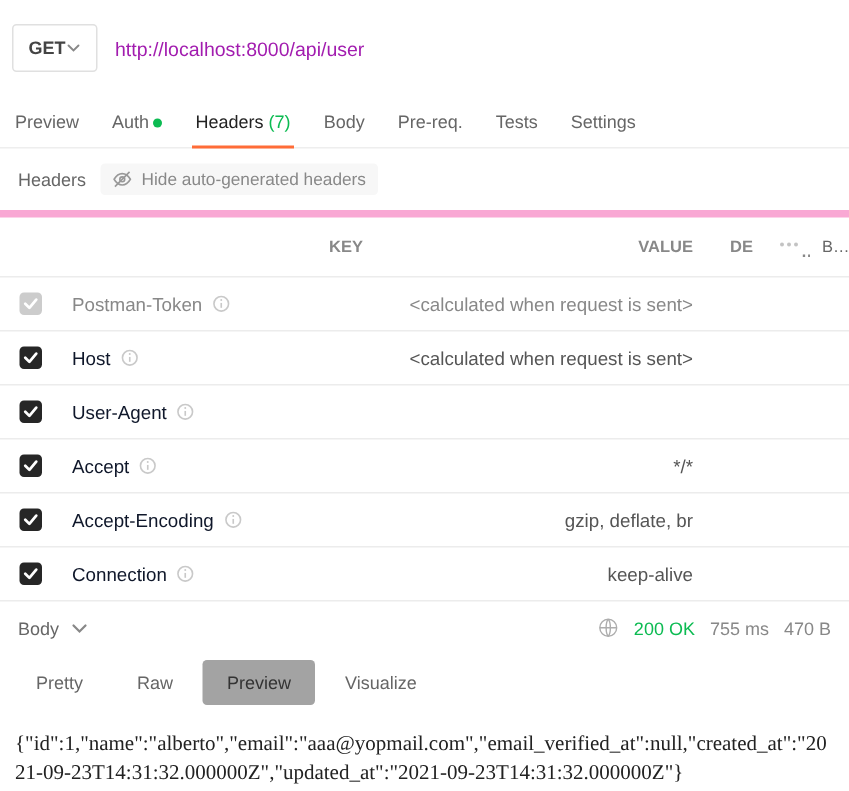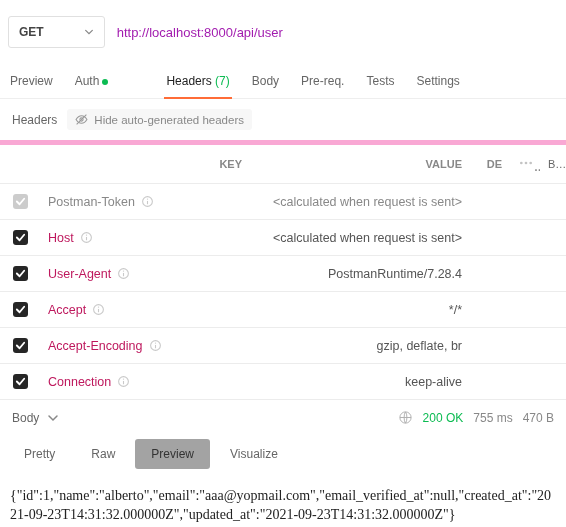--- a/index.html
+++ b/index.html
@@ -14,21 +14,20 @@
   }
   .request-bar {
     display: flex;
     align-items: center;
     padding: 16px 8px 12px 8px;
     gap: 8px;
   }
   .method-select {
     display: flex;
     align-items: center;
-    gap: 40px;
     padding: 8px 10px;
     border: 1px solid #e0e0e0;
     border-radius: 3px;
     font-weight: 600;
     color: #444;
     cursor: pointer;
   }
   .chevron-down {
     width: 10px; height: 10px;
   }
@@ -50,21 +49,20 @@
   }
   .req-tab {
     padding: 6px 2px 10px 2px;
     color: #666;
     cursor: pointer;
     position: relative;
   }
   .req-tab.active {
     color: #222;
     font-weight: 500;
-    margin-left: 36px;
   }
   .req-tab.active::after {
     content: "";
     position: absolute;
     left: 0; right: 0; bottom: -1px;
     height: 2px;
     background: #ff6c37;
   }
   .dot-green {
     display: inline-block;
@@ -126,21 +124,21 @@
     border-radius: 3px;
     display: flex;
     align-items: center;
     justify-content: center;
     cursor: pointer;
   }
   .chkbox.on { background: #262626; }
   .chkbox.off { background: #ccc; }
   .chkbox svg { width: 11px; height: 11px; }
   .key-cell { display: flex; align-items: center; gap: 6px; color: #888; }
-  .key-cell.enabled { color: #be185d; }
+  .key-cell.enabled { color: #0f172a; }
   .info-ic { width: 13px; height: 13px; opacity: 0.45; }
   .value-cell { color: #888; }
   .value-cell.enabled { color: #555; }
   .dots-ic { width: 16px; height: 16px; opacity: 0.5; cursor: pointer; }
 
   .resp-bar {
     display: flex;
     align-items: center;
     padding: 10px 12px;
     gap: 6px;
@@ -289,21 +287,20 @@
   </div>
         </div>
         <div class="key-cell enabled">
           <span>User-Agent</span>
           <svg class="info-ic" viewBox="0 0 24 24">
             <circle cx="12" cy="12" r="9" fill="none" stroke="#888" stroke-width="2"></circle>
             <line x1="12" y1="11" x2="12" y2="17" stroke="#888" stroke-width="2"></line>
             <circle cx="12" cy="7.5" r="1.2" fill="#888"></circle>
           </svg>
         </div>
-        <div class="value-cell enabled">PostmanRuntime/7.28.4</div>
         <div></div>
         <div></div>
         <div></div>
       </div>
       <div class="trow">
         <div class="chk">
           <div class="chkbox on">
     <svg viewBox="0 0 12 12">
               <path d="M2 6 L5 9 L10 3" stroke="#fff" stroke-width="2" fill="none" stroke-linecap="round" stroke-linejoin="round"></path>
             </svg>

